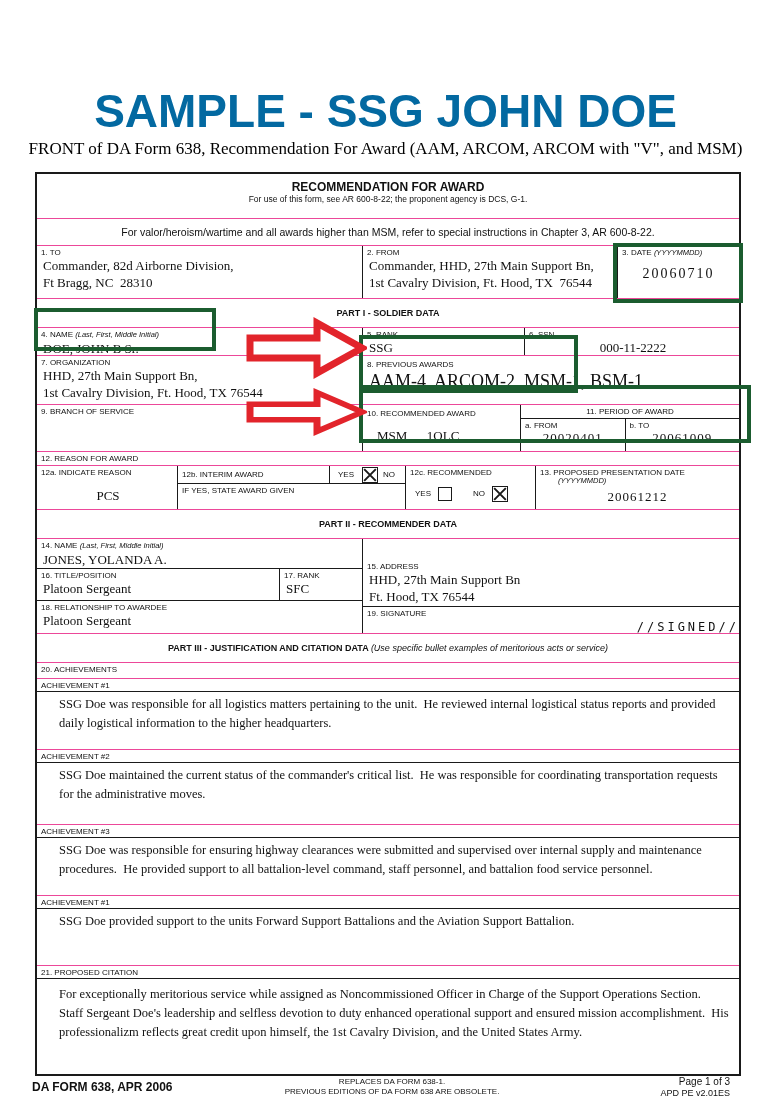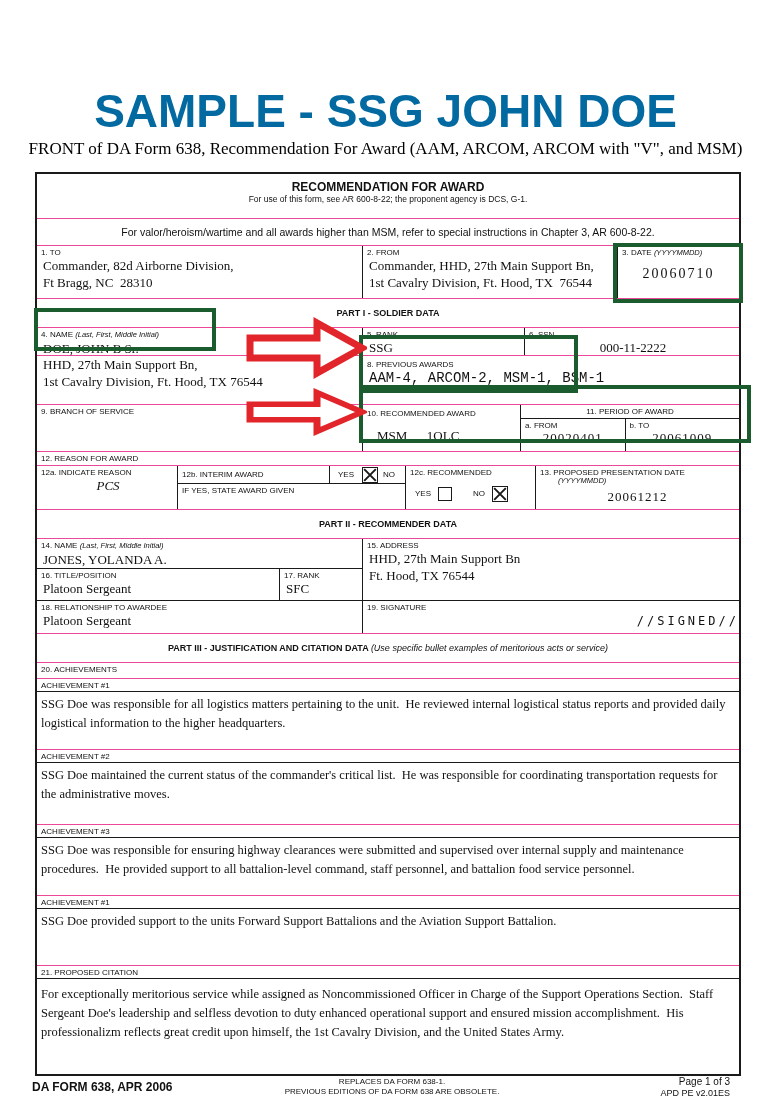--- a/index.html
+++ b/index.html
@@ -26,21 +26,21 @@
   .bar .hint{font-weight:normal;font-size:9px;}
   .center{text-align:center;}
   .ftitle{font-weight:bold;font-size:12px;}
   .fsub{font-size:8.5px;}
   .cb{display:inline-block;width:12px;height:12px;border:1px solid #1a1a1a;
       vertical-align:middle;background:#fff;}
   .cb svg{display:block;width:100%;height:100%;}
   .yn{font-size:8px;vertical-align:middle;padding:0 3px;}
   .achv-head{font-size:8px;padding:2px 0 1px 4px;border-bottom:1px solid #1a1a1a;}
   .achv-body{font-family:"Liberation Serif",serif;font-size:12.5px;line-height:1.5;
-      padding:3px 8px 0 4px;white-space:pre-wrap;}
+      padding:3px 8px 0 22px;white-space:pre-wrap;}
   .sig-val{font-family:"DejaVu Sans Mono",monospace;font-size:12px;letter-spacing:3px;
       text-align:right;padding-top:2px;}
   .datestr{font-family:"Liberation Serif",serif;font-size:14px;letter-spacing:2px;text-align:center;}
 
   .hl{position:absolute;border:4px solid #1b5c2f;pointer-events:none;}
   .arrow{position:absolute;pointer-events:none;}
   .arrow svg{display:block;width:100%;height:100%;}
 
   .footer{position:absolute;left:30px;top:1075px;width:702px;display:flex;align-items:center;}
   .footer .f-left{font-weight:bold;font-size:12px;width:230px;padding-left:2px;}
@@ -102,26 +102,27 @@
         <div class="val">SSG</div>
       </div>
       <div class="cell" style="width:215px;">
         <div class="lbl">6. SSN</div>
         <div class="val center">000-11-2222</div>
       </div>
     </div>
 
     <div class="row" style="height:49px;">
       <div class="cell" style="width:325px;">
+        <div class="lbl">7. ORGANIZATION</div>
         <div class="val">HHD, 27th Main Support Bn,</div>
         <div class="val">1st Cavalry Division, Ft. Hood, TX  76544</div>
       </div>
       <div class="cell" style="width:377px;">
         <div class="lbl" style="padding-top:4px;">8. PREVIOUS AWARDS</div>
-        <div class="val" style="font-size:14px;font-family:Liberation Mono, monospace;">AAM-4, ARCOM-2, MSM-1, BSM-1</div>
+        <div class="val" style="font-size:18px;">AAM-4, ARCOM-2, MSM-1, BSM-1</div>
       </div>
     </div>
 
     <div class="row" style="height:47px;">
       <div class="cell" style="width:325px;">
         <div class="lbl">9. BRANCH OF SERVICE</div>
         <div class="val"></div>
       </div>
       <div class="cell" style="width:158px;">
         <div class="lbl" style="padding-top:4px;">10. RECOMMENDED AWARD</div>
@@ -144,21 +145,21 @@
 
     <div class="row" style="height:14px;">
       <div class="cell" style="flex:1;">
         <div class="lbl">12. REASON FOR AWARD</div>
       </div>
     </div>
 
     <div class="row" style="height:44px;">
       <div class="cell" style="width:140px;">
         <div class="lbl">12a. INDICATE REASON</div>
-        <div class="val center" style="font-style:italic;">PCS</div>
+        <div class="val center" style="margin-top:10px;">PCS</div>
       </div>
       <div class="cell" style="width:228px;display:flex;flex-direction:column;">
         <div style="display:flex;align-items:center;height:17px;border-bottom:1px solid #1a1a1a;">
           <div class="lbl" style="flex:1;padding-top:0;">12b. INTERIM AWARD</div>
           <span style="border-left:1px solid #1a1a1a;height:100%;"></span>
           <span class="yn" style="padding:0 8px;">YES</span>
           <span class="cb" style="width:14px;height:14px;">
             <svg viewBox="0 0 12 12">
                 <path d="M1 1 L11 11 M11 1 L1 11" stroke="#1a1a1a" stroke-width="1.7" fill="none"></path>
               </svg>
@@ -207,21 +208,21 @@
             <div class="lbl">17. RANK</div>
             <div class="val">SFC</div>
           </div>
         </div>
         <div style="height:33px;border-top:1px solid #1a1a1a;">
           <div class="lbl">18. RELATIONSHIP TO AWARDEE</div>
           <div class="val">Platoon Sergeant</div>
         </div>
       </div>
       <div class="cell" style="width:377px;display:flex;flex-direction:column;">
-        <div style="height:62px;">
+        <div style="height:62px;margin-top:21px;">
           <div class="lbl">15. ADDRESS</div>
           <div class="val">HHD, 27th Main Support Bn</div>
           <div class="val">Ft. Hood, TX 76544</div>
         </div>
         <div style="height:33px;border-top:1px solid #1a1a1a;">
           <div class="lbl">19. SIGNATURE</div>
           <div class="sig-val">//SIGNED//</div>
         </div>
       </div>
     </div>

